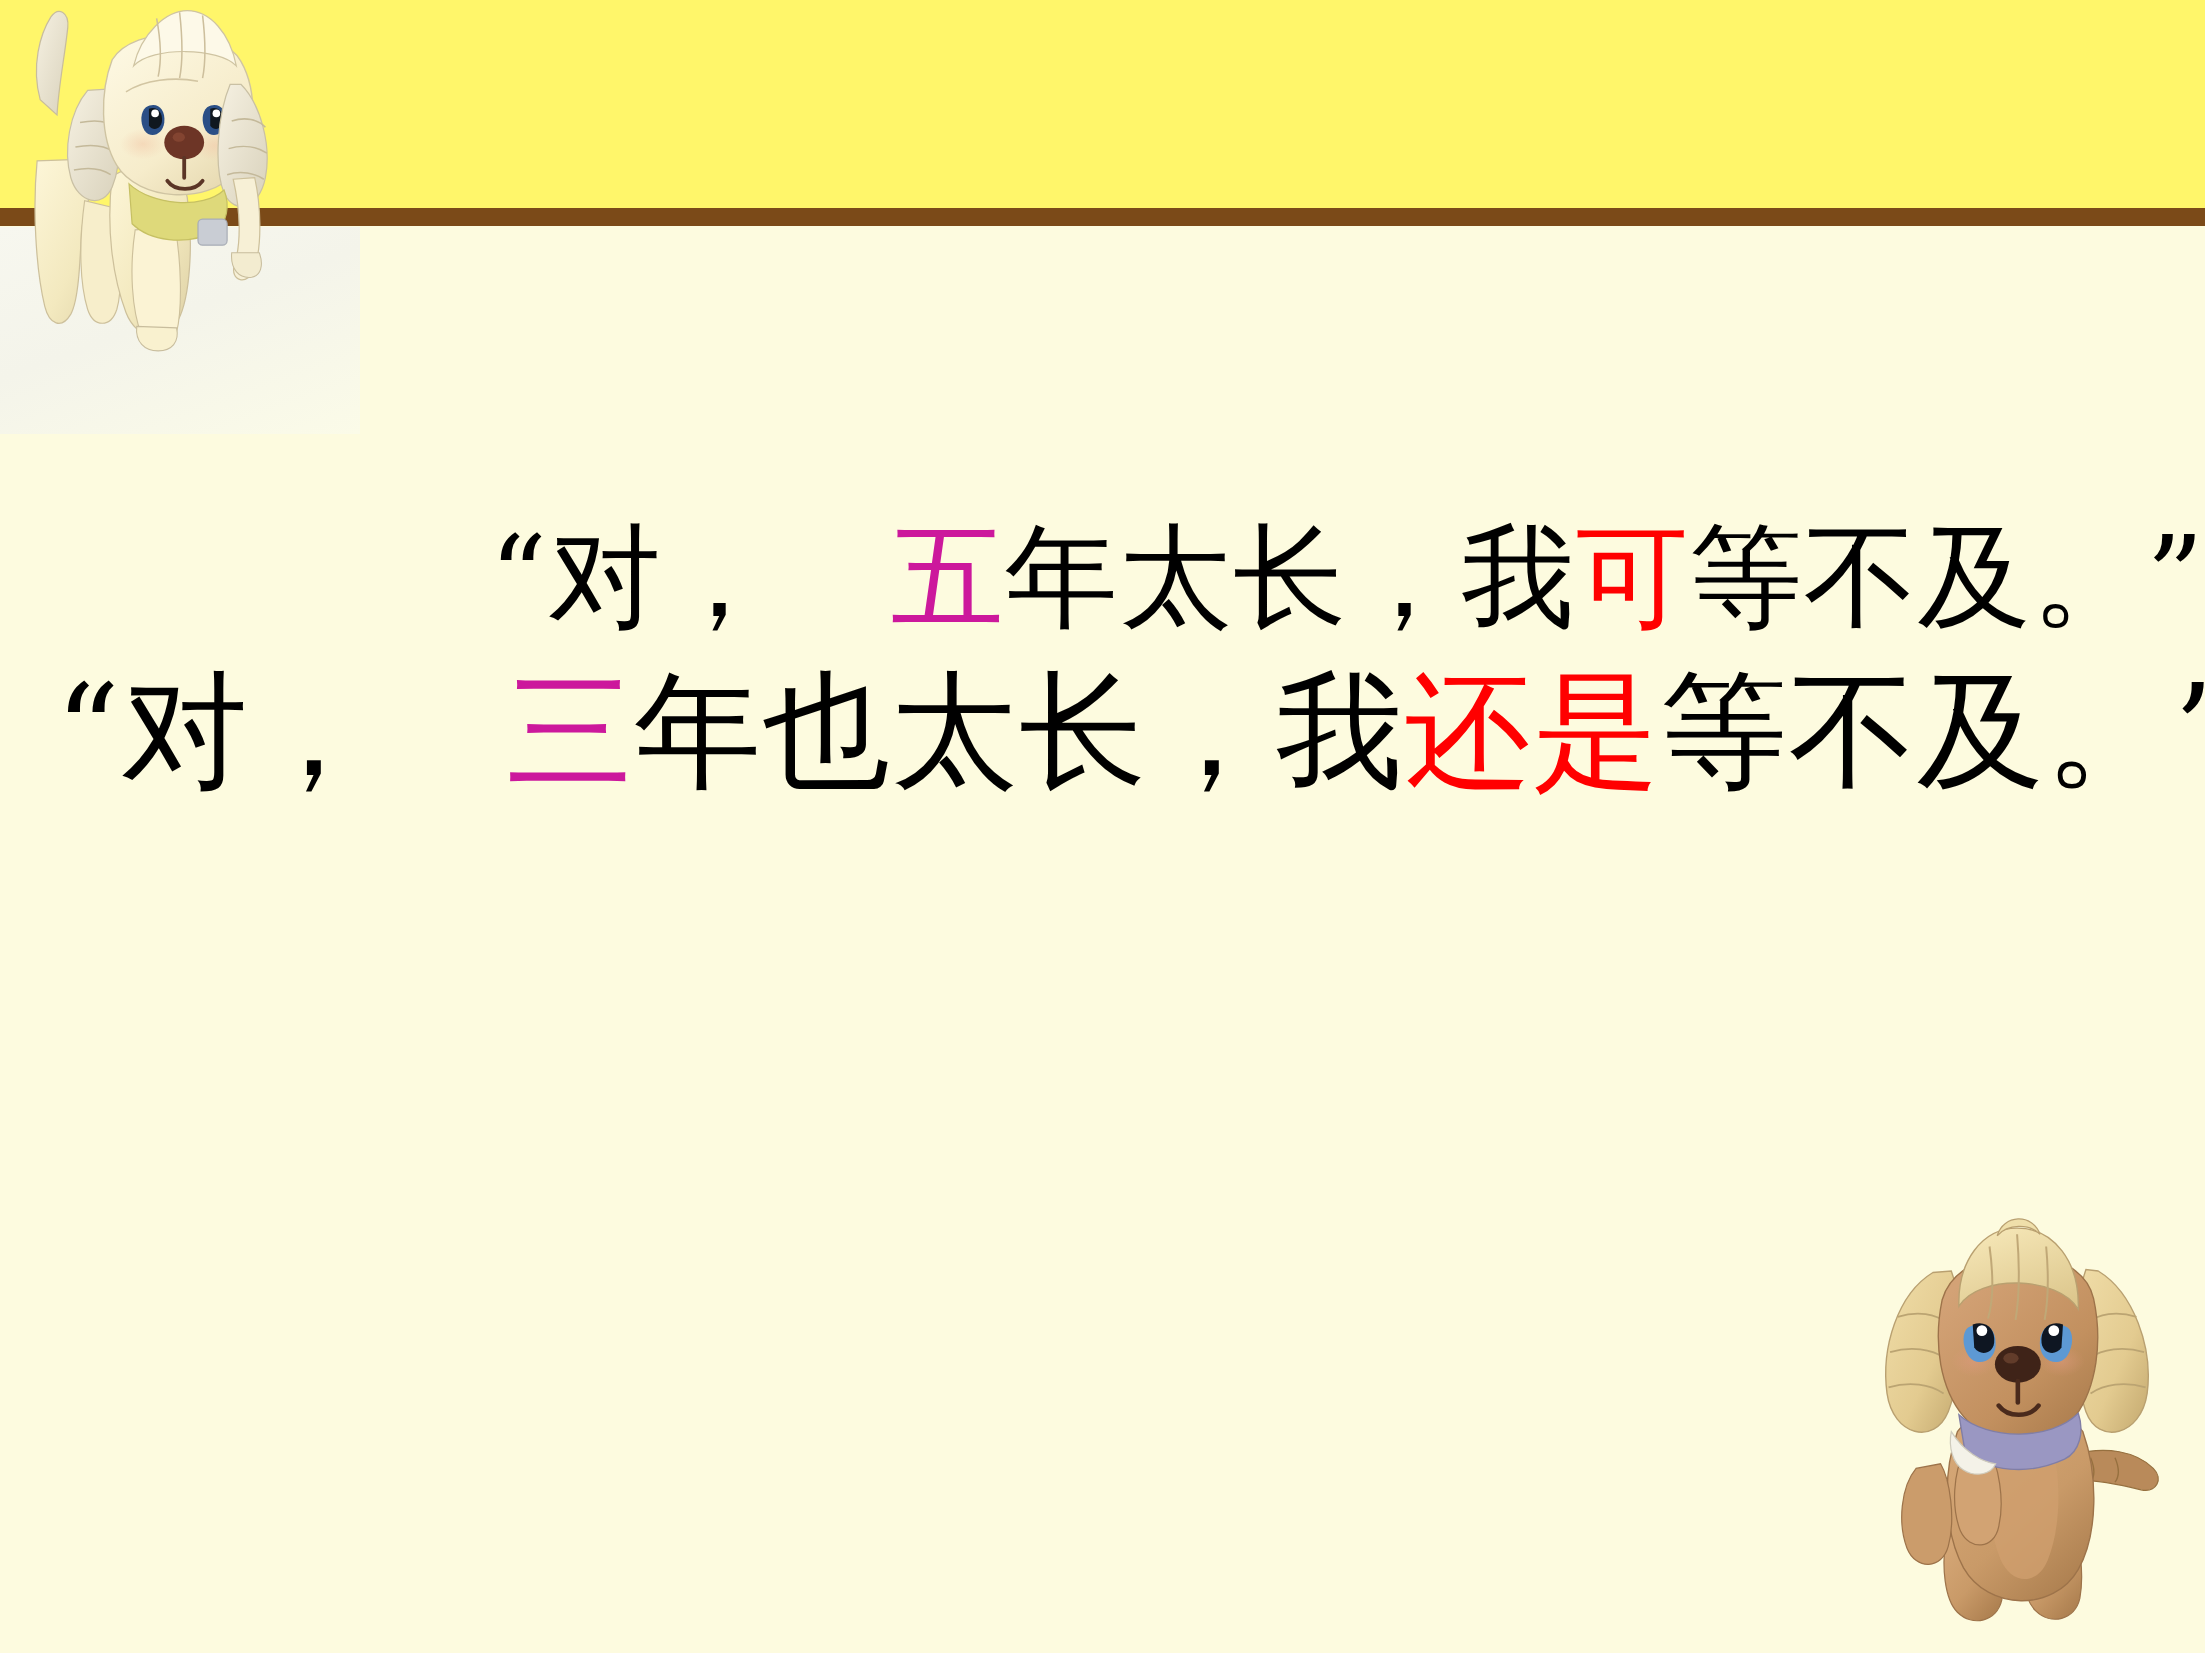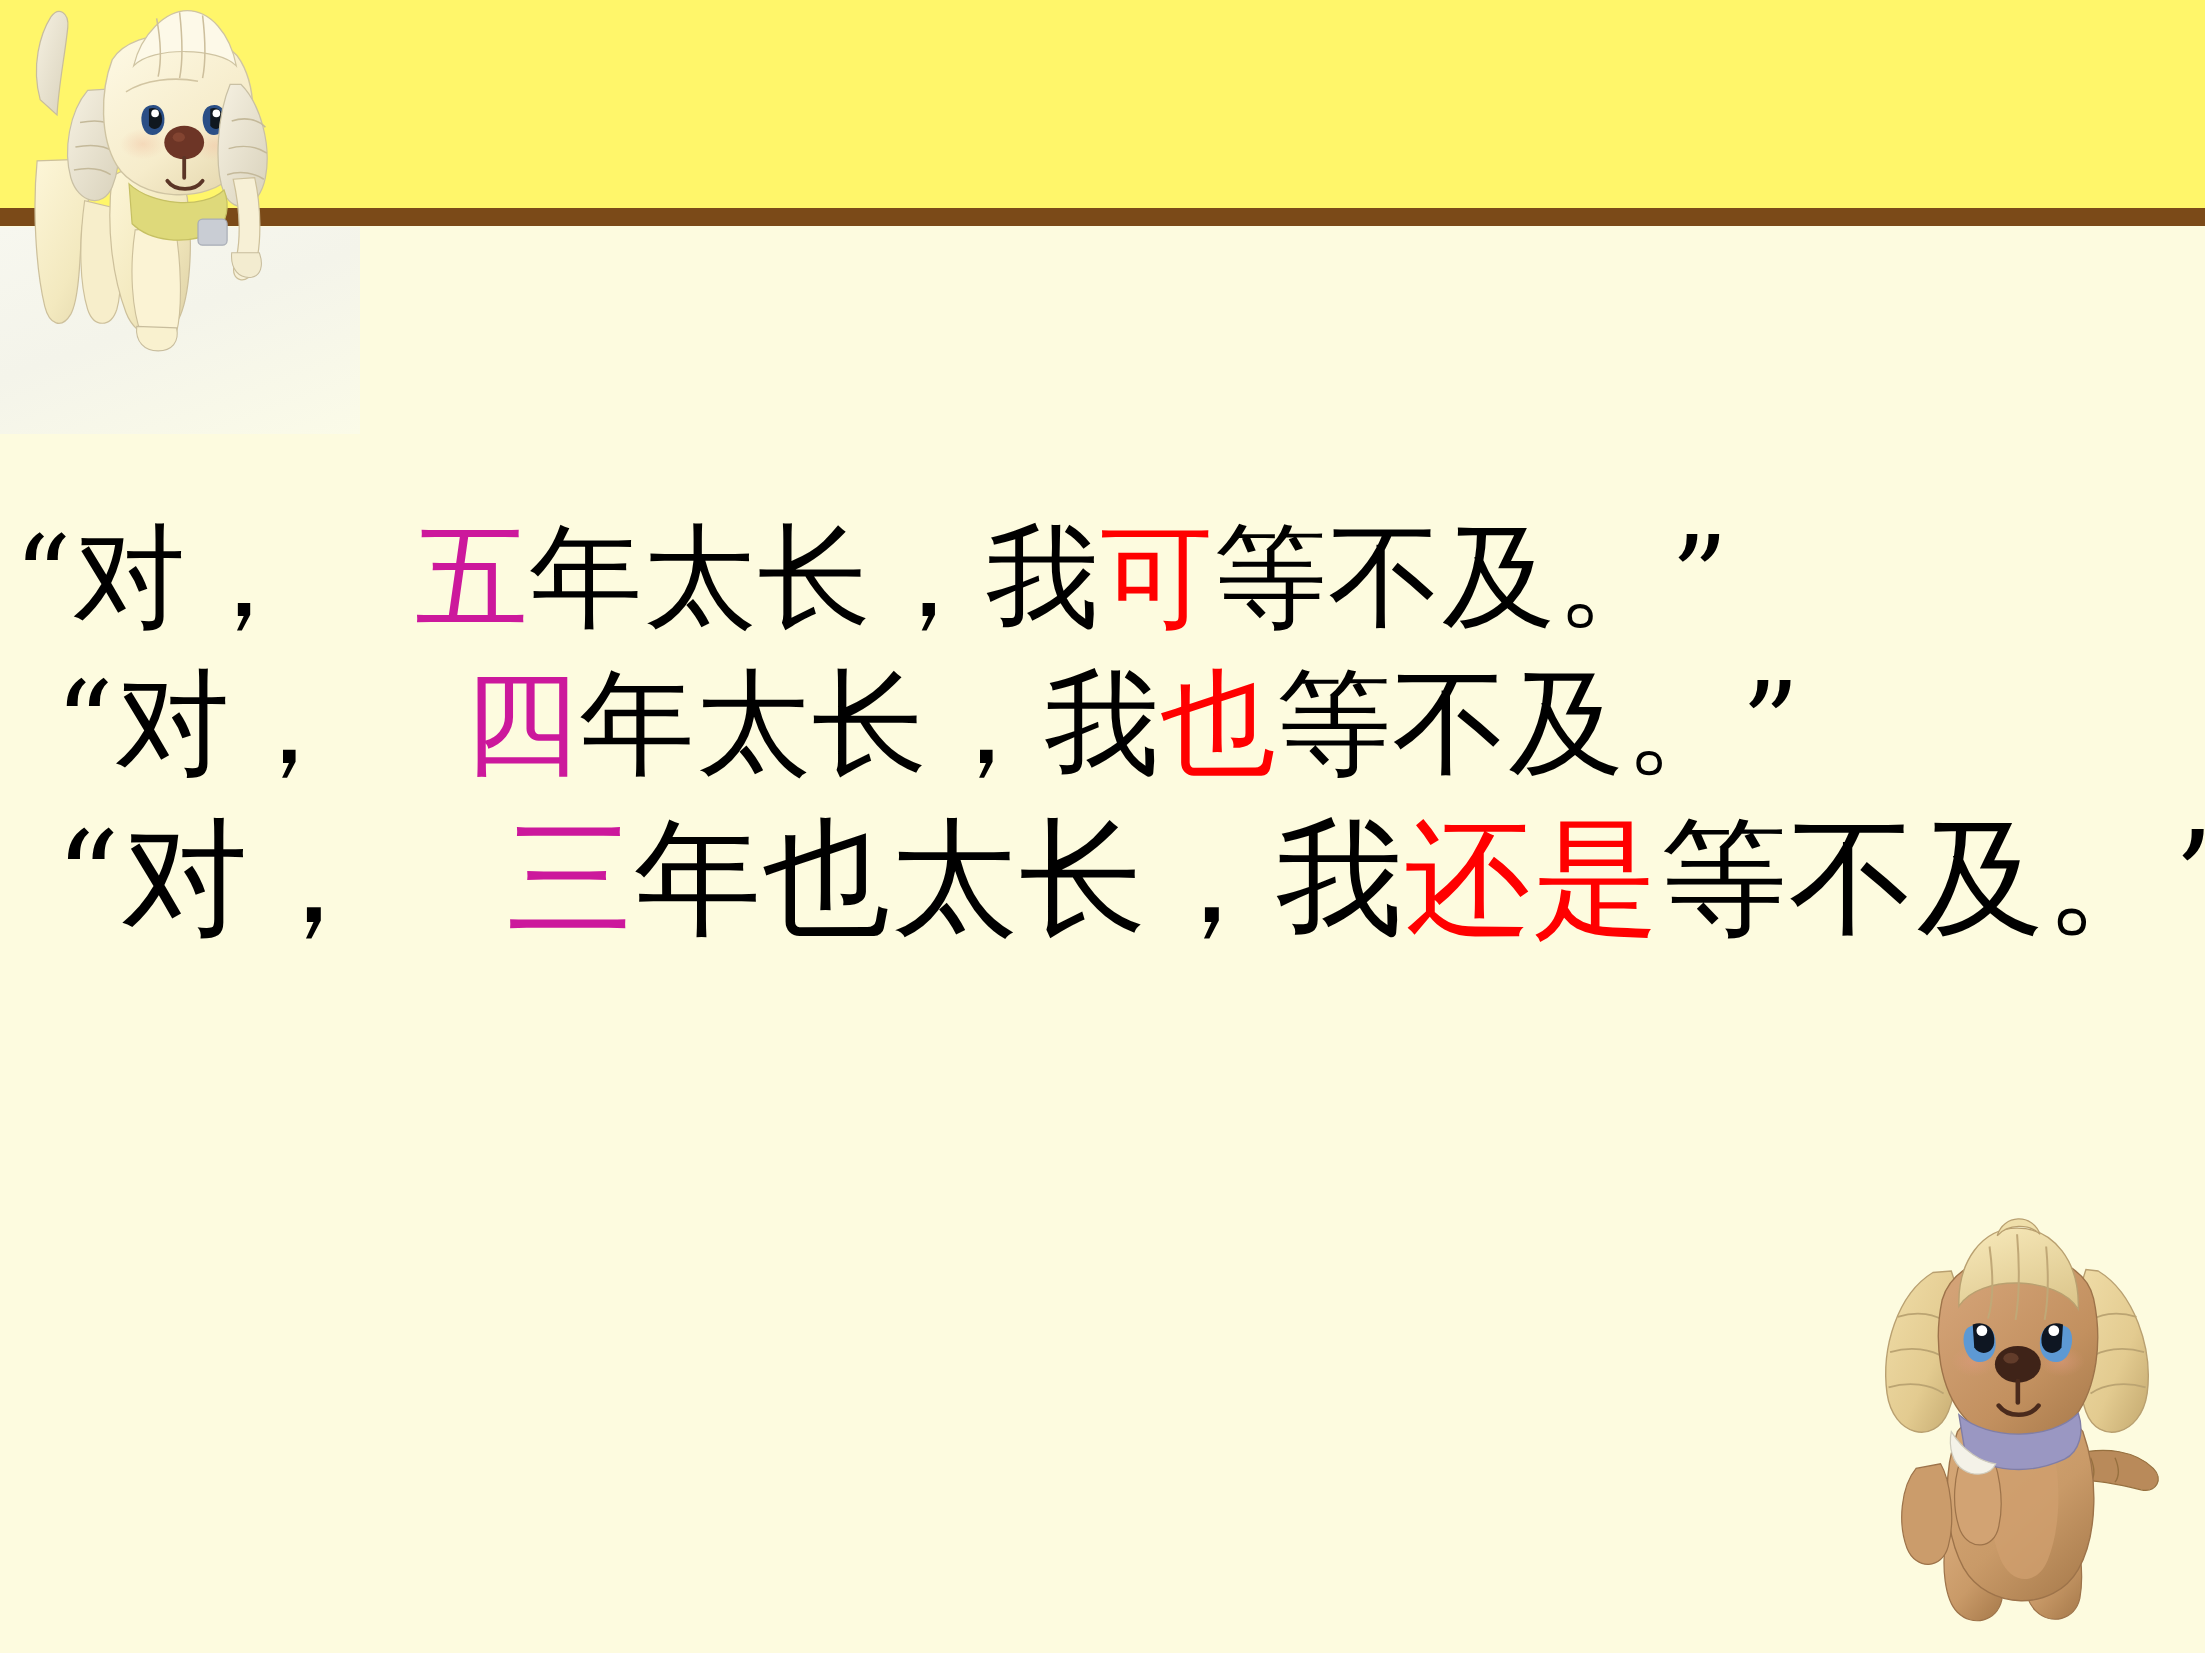--- a/index.html
+++ b/index.html
@@ -8,20 +8,21 @@
     padding: 0;
     background: #ffffff;
   }
   #slide {
     position: relative;
     width: 2205px;
     height: 1654px;
     background: #fdfbdf;
     overflow: hidden;
     font-family: "DejaVu Sans", "Liberation Sans", sans-serif;
+    text-align: right;
   }
 
   
   .header-band {
     position: absolute;
     left: 0;
     top: 0;
     width: 2205px;
     height: 208px;
     background: #fff66a;
@@ -201,23 +202,20 @@
       </g>
     </svg>
   </div>
 
   <div class="text-block">
 
     <div class="quote-line line-1">
       <span>“</span><span>对，　</span><span class="em-magenta">五</span><span>年太长，我</span><span class="em-red">可</span><span>等不及。</span><span>”</span>
     </div>
 
-    <div class="quote-line line-2">
-      <span>“</span><span>对，　</span><span class="em-magenta">四</span><span>年太长，我</span><span class="em-red">也</span><span>等不及。</span><span>”</span>
-    </div>
 
     <div class="quote-line line-3">
       <span>“</span><span>对，　</span><span class="em-magenta">三</span><span>年也太长，我</span><span class="em-red">还是</span><span>等不及。</span><span>”</span>
     </div>
 
   </div>
 
   <div class="dog-bottom">
     <svg class="dog-svg" viewBox="0 0 430 580" xmlns="http://www.w3.org/2000/svg" aria-hidden="true">
       <defs>

